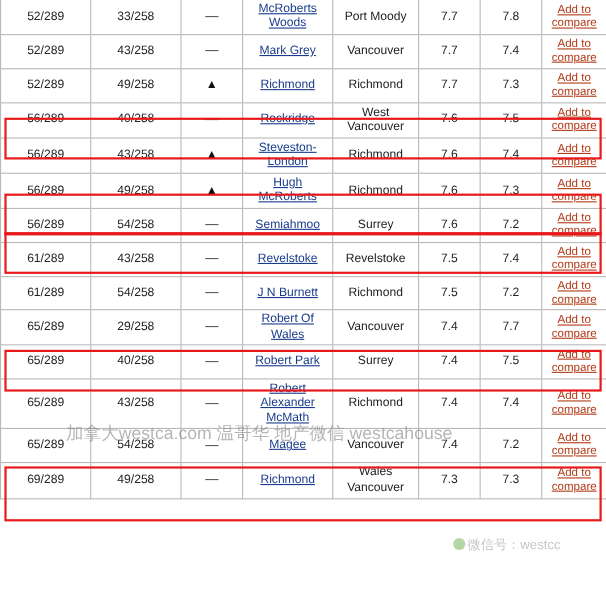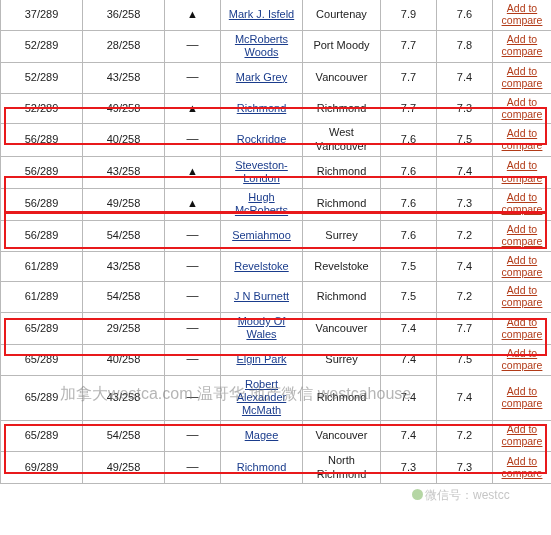--- a/index.html
+++ b/index.html
@@ -125,32 +125,22 @@
         <col class="c-ratio">
         <col class="c-trend">
         <col class="c-school">
       <col class="c-city">
         <col class="c-score1">
         <col class="c-score2">
         <col class="c-add">
     </colgroup>
     <tbody id="tbody">
         <tr>
-          <td class="cell-plain">37/289</td>
-          <td class="cell-plain">36/258</td>
-          <td><span class="trend-up">▲</span></td>
-          <td><span class="school-link">Mark J. Isfeld</span></td>
-          <td class="cell-plain">Courtenay</td>
-          <td class="cell-plain">7.9</td>
-          <td class="cell-plain">7.6</td>
-          <td><span class="add-link"><span>Add to</span><br><span>compare</span></span></td>
-        </tr>
-        <tr>
           <td class="cell-plain">52/289</td>
-          <td class="cell-plain">28/258</td>
+          <td class="cell-plain">33/258</td>
           <td><span class="trend-flat">—</span></td>
           <td><span class="school-link">McRoberts Woods</span></td>
           <td class="cell-plain">Port Moody</td>
           <td class="cell-plain">7.7</td>
           <td class="cell-plain">7.8</td>
           <td><span class="add-link"><span>Add to</span><br><span>compare</span></span></td>
         </tr>
         <tr>
           <td class="cell-plain">52/289</td>
           <td class="cell-plain">43/258</td>
@@ -228,31 +218,31 @@
           <td><span class="school-link">J N Burnett</span></td>
           <td class="cell-plain">Richmond</td>
           <td class="cell-plain">7.5</td>
           <td class="cell-plain">7.2</td>
           <td><span class="add-link"><span>Add to</span><br><span>compare</span></span></td>
         </tr>
         <tr>
           <td class="cell-plain">65/289</td>
           <td class="cell-plain">29/258</td>
           <td><span class="trend-flat">—</span></td>
-          <td><span class="school-link">Moody Of Wales</span></td>
+          <td><span class="school-link">Robert Of Wales</span></td>
           <td class="cell-plain">Vancouver</td>
           <td class="cell-plain">7.4</td>
           <td class="cell-plain">7.7</td>
           <td><span class="add-link"><span>Add to</span><br><span>compare</span></span></td>
         </tr>
         <tr>
           <td class="cell-plain">65/289</td>
           <td class="cell-plain">40/258</td>
           <td><span class="trend-flat">—</span></td>
-          <td><span class="school-link">Elgin Park</span></td>
+          <td><span class="school-link">Robert Park</span></td>
           <td class="cell-plain">Surrey</td>
           <td class="cell-plain">7.4</td>
           <td class="cell-plain">7.5</td>
           <td><span class="add-link"><span>Add to</span><br><span>compare</span></span></td>
         </tr>
         <tr>
           <td class="cell-plain">65/289</td>
           <td class="cell-plain">43/258</td>
           <td><span class="trend-flat">—</span></td>
           <td><span class="school-link">Robert Alexander McMath</span></td>
@@ -269,21 +259,21 @@
           <td class="cell-plain">Vancouver</td>
           <td class="cell-plain">7.4</td>
           <td class="cell-plain">7.2</td>
           <td><span class="add-link"><span>Add to</span><br><span>compare</span></span></td>
         </tr>
         <tr>
           <td class="cell-plain">69/289</td>
           <td class="cell-plain">49/258</td>
           <td><span class="trend-flat">—</span></td>
           <td><span class="school-link">Richmond</span></td>
-          <td class="cell-plain">North Richmond</td>
+          <td class="cell-plain">Wales Vancouver</td>
           <td class="cell-plain">7.3</td>
           <td class="cell-plain">7.3</td>
           <td><span class="add-link"><span>Add to</span><br><span>compare</span></span></td>
         </tr>
       </tbody>
   </table>
 
   <div class="hl-box" style="left:4px; top:107px; width:543px; height:38px;"></div>
   <div class="hl-box" style="left:4px; top:176px; width:543px; height:38px;"></div>
   <div class="hl-box" style="left:4px; top:211px; width:543px; height:38px;"></div>

